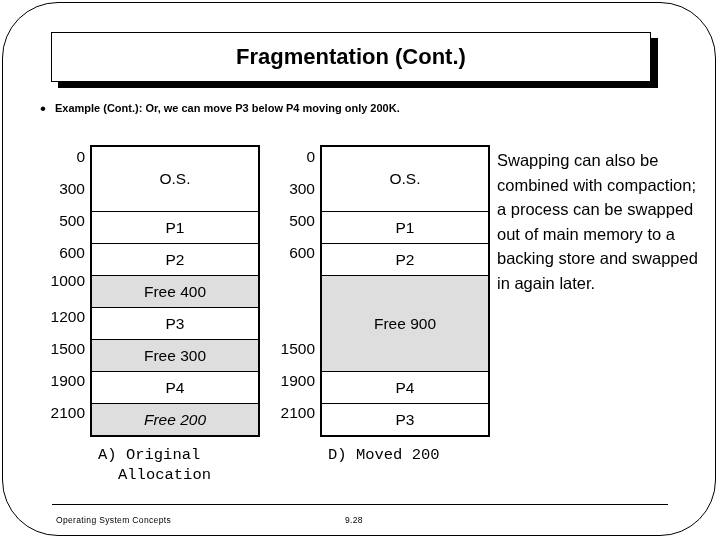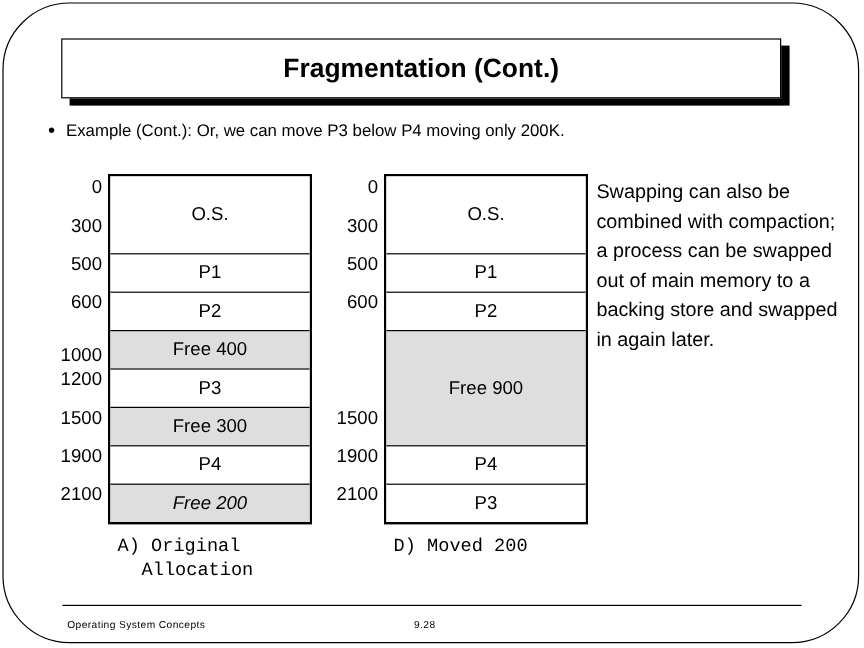--- a/index.html
+++ b/index.html
@@ -55,23 +55,24 @@
     display:flex;
     align-items:flex-start;
   }
   #bullet-mark{
     font-size:17px;
     line-height:18px;
     margin-right:9px;
     margin-top:1px;
   }
   #bullet-text{
-    font-size:14px;
+    font-size:11px;
     line-height:19px;
     white-space:nowrap;
+    font-weight:bold;
   }
 
   
   .mem-figure{position:absolute;}
 
   .mem-wrap{
     position:relative;
     display:flex;
     align-items:flex-start;
   }
@@ -160,21 +161,21 @@
   <span id="bullet-text">Example (Cont.): Or, we can move P3 below P4 moving only 200K.</span>
 </div>
 
 <div id="figure-original" class="mem-figure" style="left:42px;top:145px;">
     <div class="mem-wrap">
       <div class="addr-col" style="height: 288px;">
         <div class="addr-lbl" style="top: 4px;">0</div>
         <div class="addr-lbl" style="top: 36px;">300</div>
         <div class="addr-lbl" style="top: 68px;">500</div>
         <div class="addr-lbl" style="top: 100px;">600</div>
-        <div class="addr-lbl" style="top: 144px;">1000</div>
+        <div class="addr-lbl" style="top: 128px;">1000</div>
         <div class="addr-lbl" style="top: 164px;">1200</div>
         <div class="addr-lbl" style="top: 196px;">1500</div>
         <div class="addr-lbl" style="top: 228px;">1900</div>
         <div class="addr-lbl" style="top: 260px;">2100</div>
       </div>
       <div class="mem-table" style="width: 170px;">
         <div class="mem-row" style="height: 64px;">
           <span>O.S.</span>
         </div>
         <div class="mem-row" style="height: 32px;">

